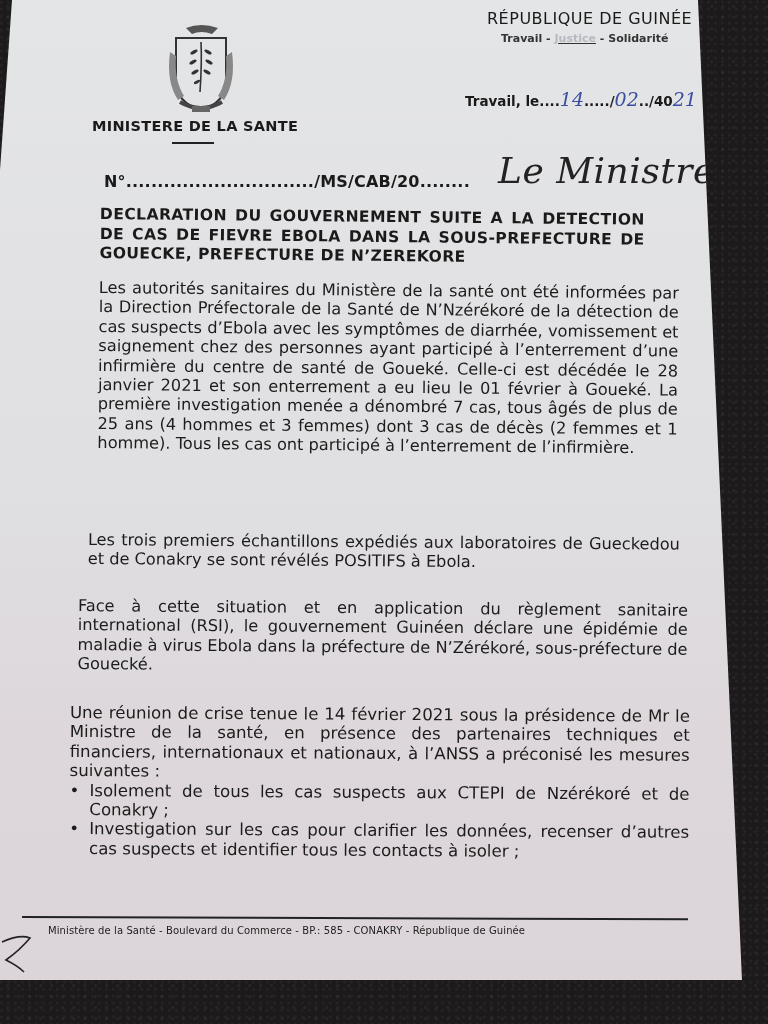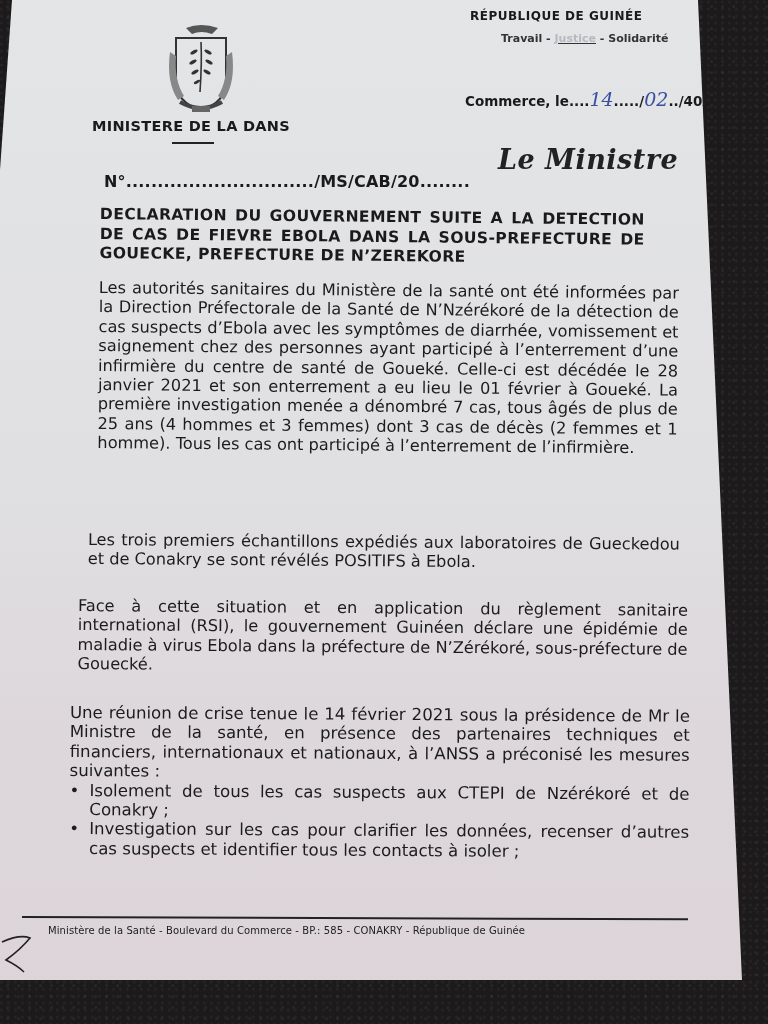--- a/index.html
+++ b/index.html
@@ -30,33 +30,33 @@
   .ministry-name {
     left: 92px; top: 118px; font-weight: bold; font-size: 14.5px; letter-spacing: 0.3px;
   }
   .ministry-rule {
     position: absolute; left: 172px; top: 142px; width: 42px; height: 2px; background: #222;
   }
   .ref-number {
     left: 104px; top: 172px; font-size: 16px; font-weight: bold; letter-spacing: 0.2px;
   }
   .republic {
-    left: 470px; top: 9px; font-weight: bold; font-size: 12px; letter-spacing: 0.5px;
+    left: 487px; top: 9px; font-weight: normal; font-size: 16px; letter-spacing: 0.5px;
   }
   .motto {
     left: 501px; top: 32px; font-size: 11px; font-weight: bold; color: #333;
   }
   .motto .justice { color: #b8b8c0; text-decoration: underline; text-decoration-color: #333; }
   .place-date {
     left: 465px; top: 88px; font-weight: bold; font-size: 13.5px;
   }
   .place-date .hand { color: #3a4ea0; font-style: italic; font-weight: normal; font-family: "DejaVu Serif", serif; font-size: 19px; }
   .minister-sig {
-    left: 498px; top: 144px; font-family: "DejaVu Serif", serif; font-style: italic;
-    font-size: 27px; color: #222; letter-spacing: 0.5px; font-weight: bold;
+    left: 498px; top: 150px; font-family: "DejaVu Serif", serif; font-style: italic;
+    font-size: 36px; color: #222; letter-spacing: 0.5px;
   }
 
   .title {
     left: 100px; top: 205px; width: 545px; font-weight: bold; font-size: 15.6px; line-height: 19.5px;
     text-align: justify; text-align-last: left; letter-spacing: 0.4px; transform: rotate(0.6deg); transform-origin: left top;
   }
   .para {
     font-size: 16.2px; line-height: 19.4px; text-align: justify; color: #1c1c1c;
     transform-origin: left top;
   }
@@ -96,28 +96,28 @@
       <ellipse cx="35" cy="40" rx="4" ry="1.6" transform="rotate(-30 35 40)"></ellipse>
       <ellipse cx="51" cy="40" rx="4" ry="1.6" transform="rotate(30 51 40)"></ellipse>
       <ellipse cx="37" cy="50" rx="4" ry="1.6" transform="rotate(-30 37 50)"></ellipse>
       <ellipse cx="49" cy="50" rx="4" ry="1.6" transform="rotate(30 49 50)"></ellipse>
       <ellipse cx="39" cy="60" rx="3.5" ry="1.4" transform="rotate(-30 39 60)"></ellipse>
     </g>
     <path d="M22 80 Q43 92 64 80" stroke="#444" stroke-width="4" fill="none"></path>
     <rect x="34" y="84" width="18" height="6" fill="#666"></rect>
   </svg>
 
-  <div class="abs ministry-name">MINISTERE DE LA DANS</div>
+  <div class="abs ministry-name">MINISTERE DE LA SANTE</div>
   <div class="ministry-rule"></div>
   <div class="abs ref-number">N°............................../MS/CAB/20........</div>
 
   <div class="abs republic">RÉPUBLIQUE DE GUINÉE</div>
   <div class="abs motto"><span>Travail - </span><span class="justice">Justice</span><span> - Solidarité</span></div>
 
-  <div class="abs place-date"><span>Commerce, le....</span><span class="hand">14</span><span>...../</span><span class="hand">02</span><span>../40</span><span class="hand">21</span></div>
+  <div class="abs place-date"><span>Travail, le....</span><span class="hand">14</span><span>...../</span><span class="hand">02</span><span>../40</span><span class="hand">21</span></div>
 
   <div class="abs minister-sig">Le Ministre</div>
 
   <div class="abs title">DECLARATION DU GOUVERNEMENT SUITE A LA DETECTION DE CAS DE FIEVRE EBOLA DANS LA SOUS-PREFECTURE DE GOUECKE, PREFECTURE DE N’ZEREKORE</div>
 
   <div class="abs para p1">Les autorités sanitaires du Ministère de la santé ont été informées par la Direction Préfectorale de la Santé de N’Nzérékoré de la détection de cas suspects d’Ebola avec les symptômes de diarrhée, vomissement et saignement chez des personnes ayant participé à l’enterrement d’une infirmière du centre de santé de Goueké. Celle-ci est décédée le 28 janvier 2021 et son enterrement a eu lieu le 01 février à Goueké. La première investigation menée a dénombré 7 cas, tous âgés de plus de 25 ans (4 hommes et 3 femmes) dont 3 cas de décès (2 femmes et 1 homme). Tous les cas ont participé à l’enterrement de l’infirmière.</div>
   <div class="abs para p2">Les trois premiers échantillons expédiés aux laboratoires de Gueckedou et de Conakry se sont révélés POSITIFS à Ebola.</div>
   <div class="abs para p3">Face à cette situation et en application du règlement sanitaire international (RSI), le gouvernement Guinéen déclare une épidémie de maladie à virus Ebola dans la préfecture de N’Zérékoré, sous-préfecture de Gouecké.</div>
   <div class="abs para p4">
     <div>Une réunion de crise tenue le 14 février 2021 sous la présidence de Mr le Ministre de la santé, en présence des partenaires techniques et financiers, internationaux et nationaux, à l’ANSS a préconisé les mesures suivantes :</div>

